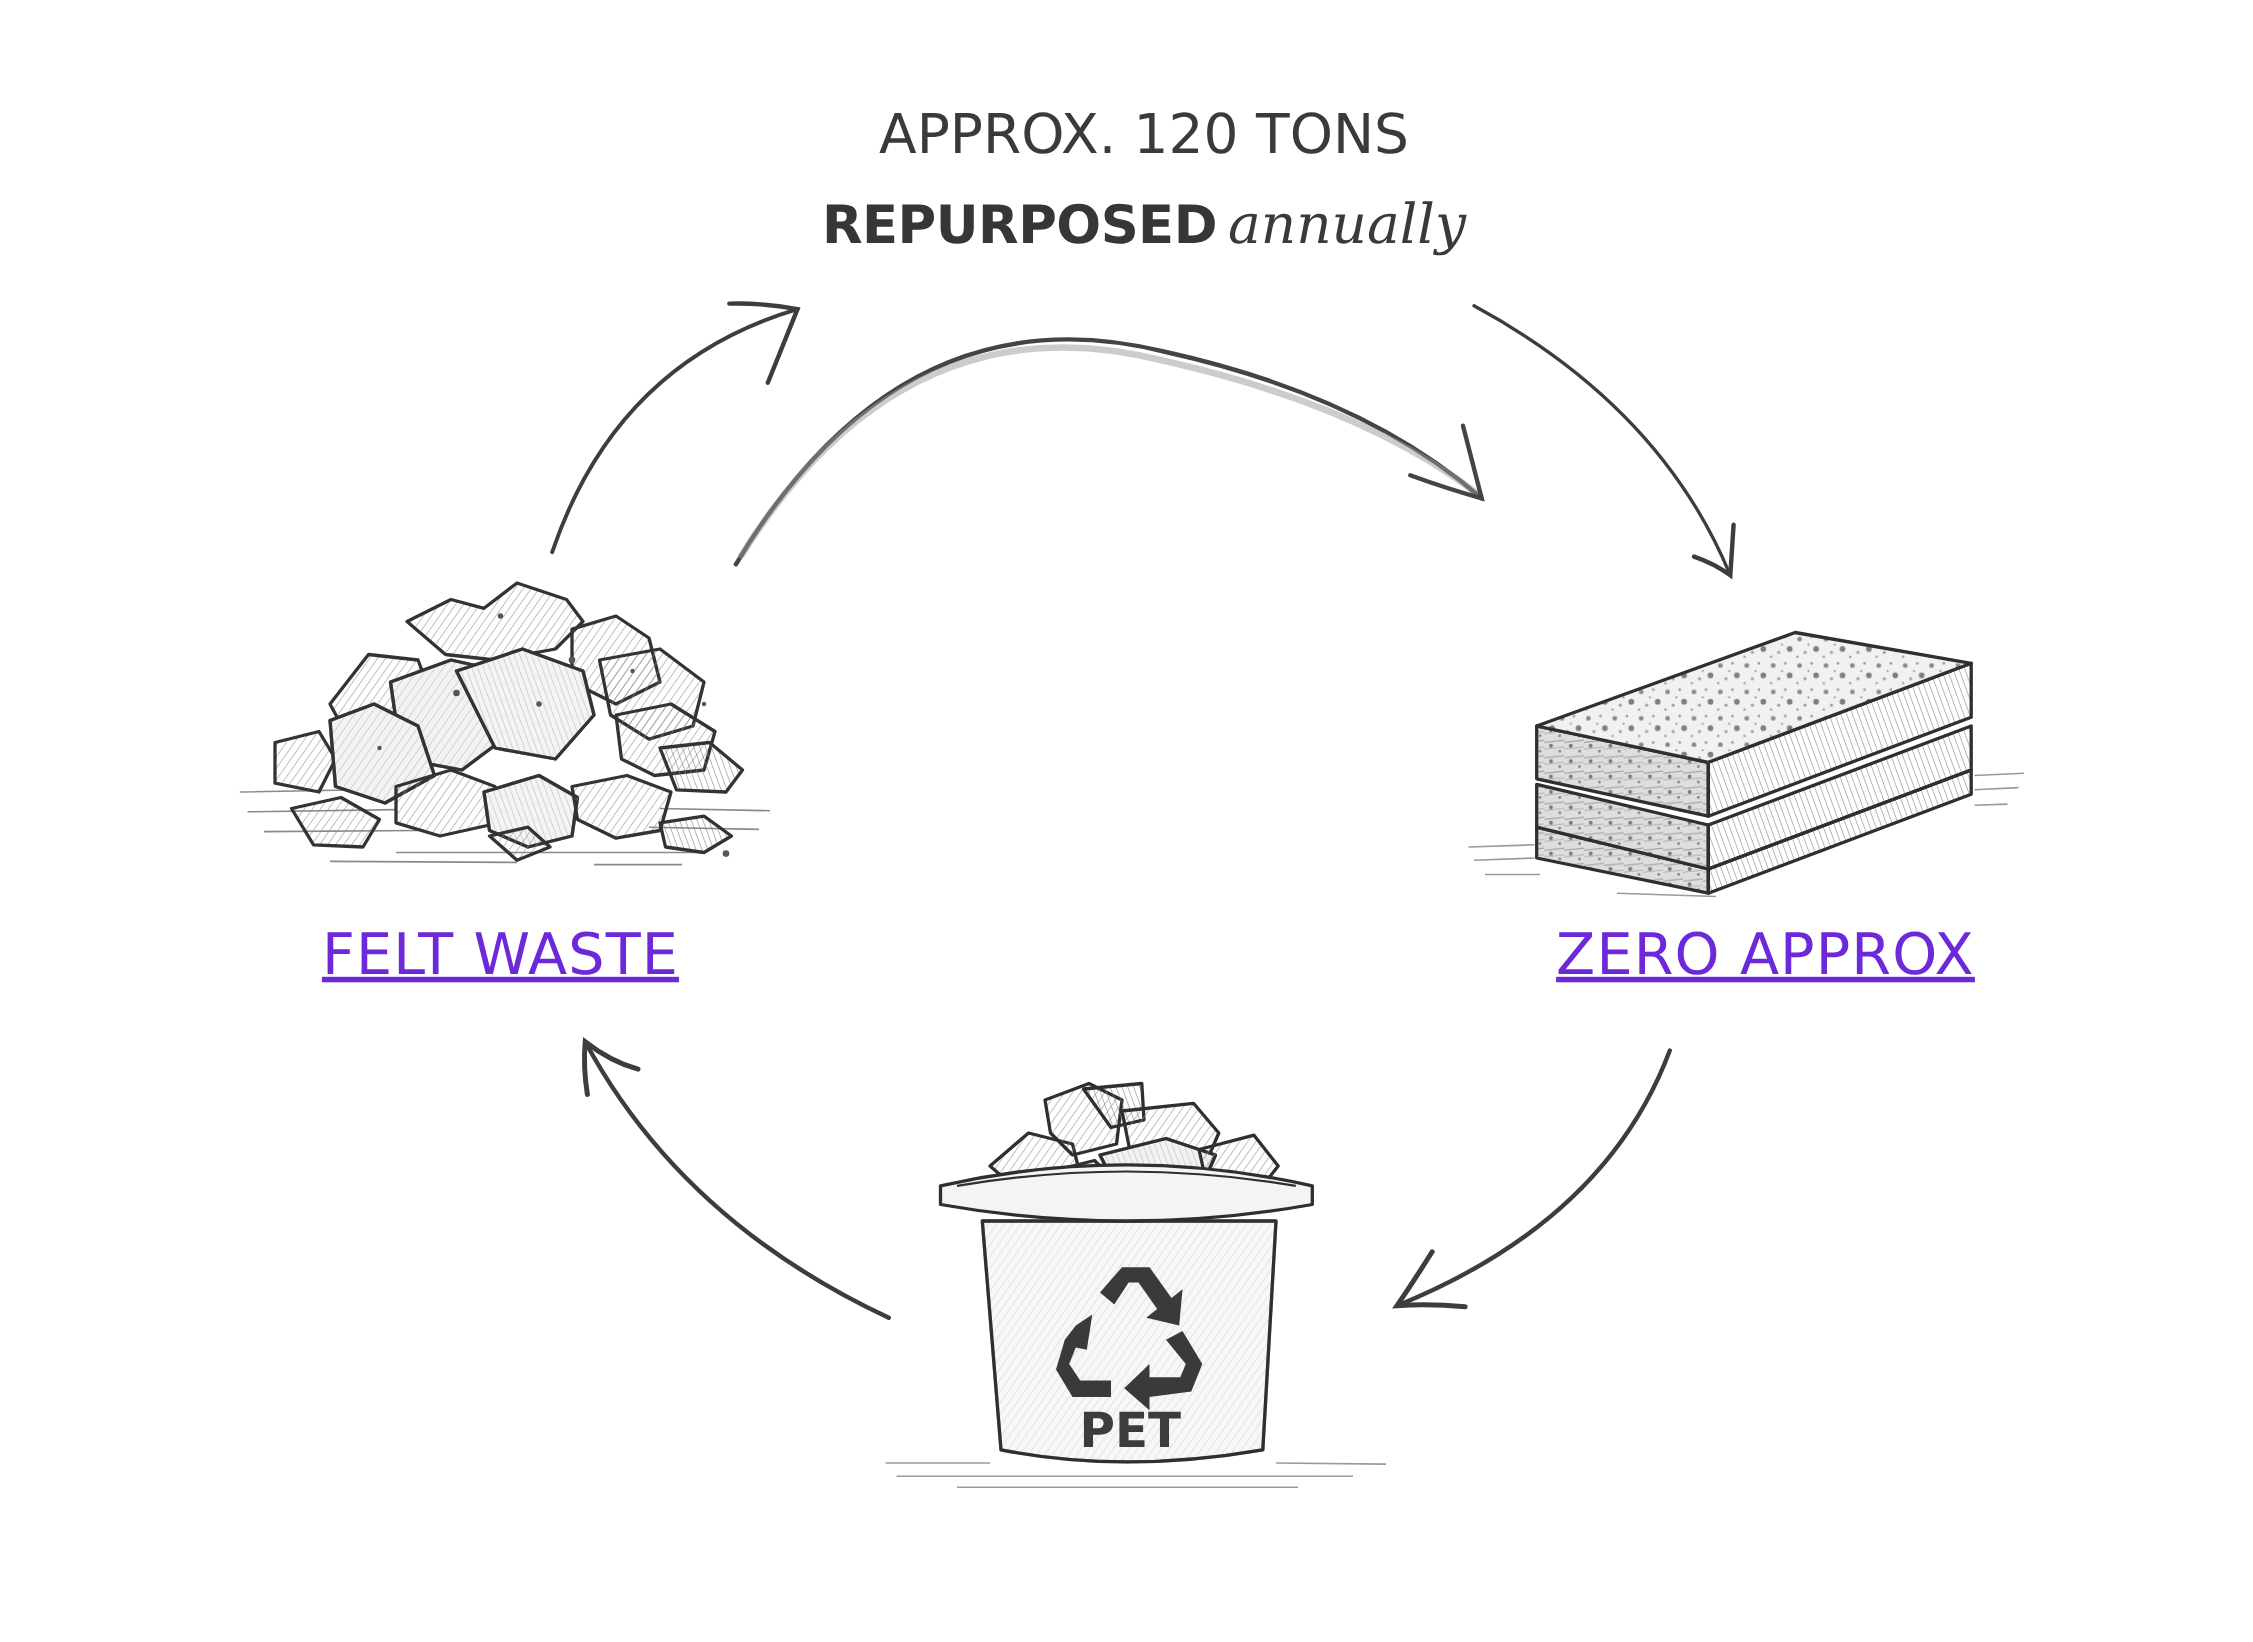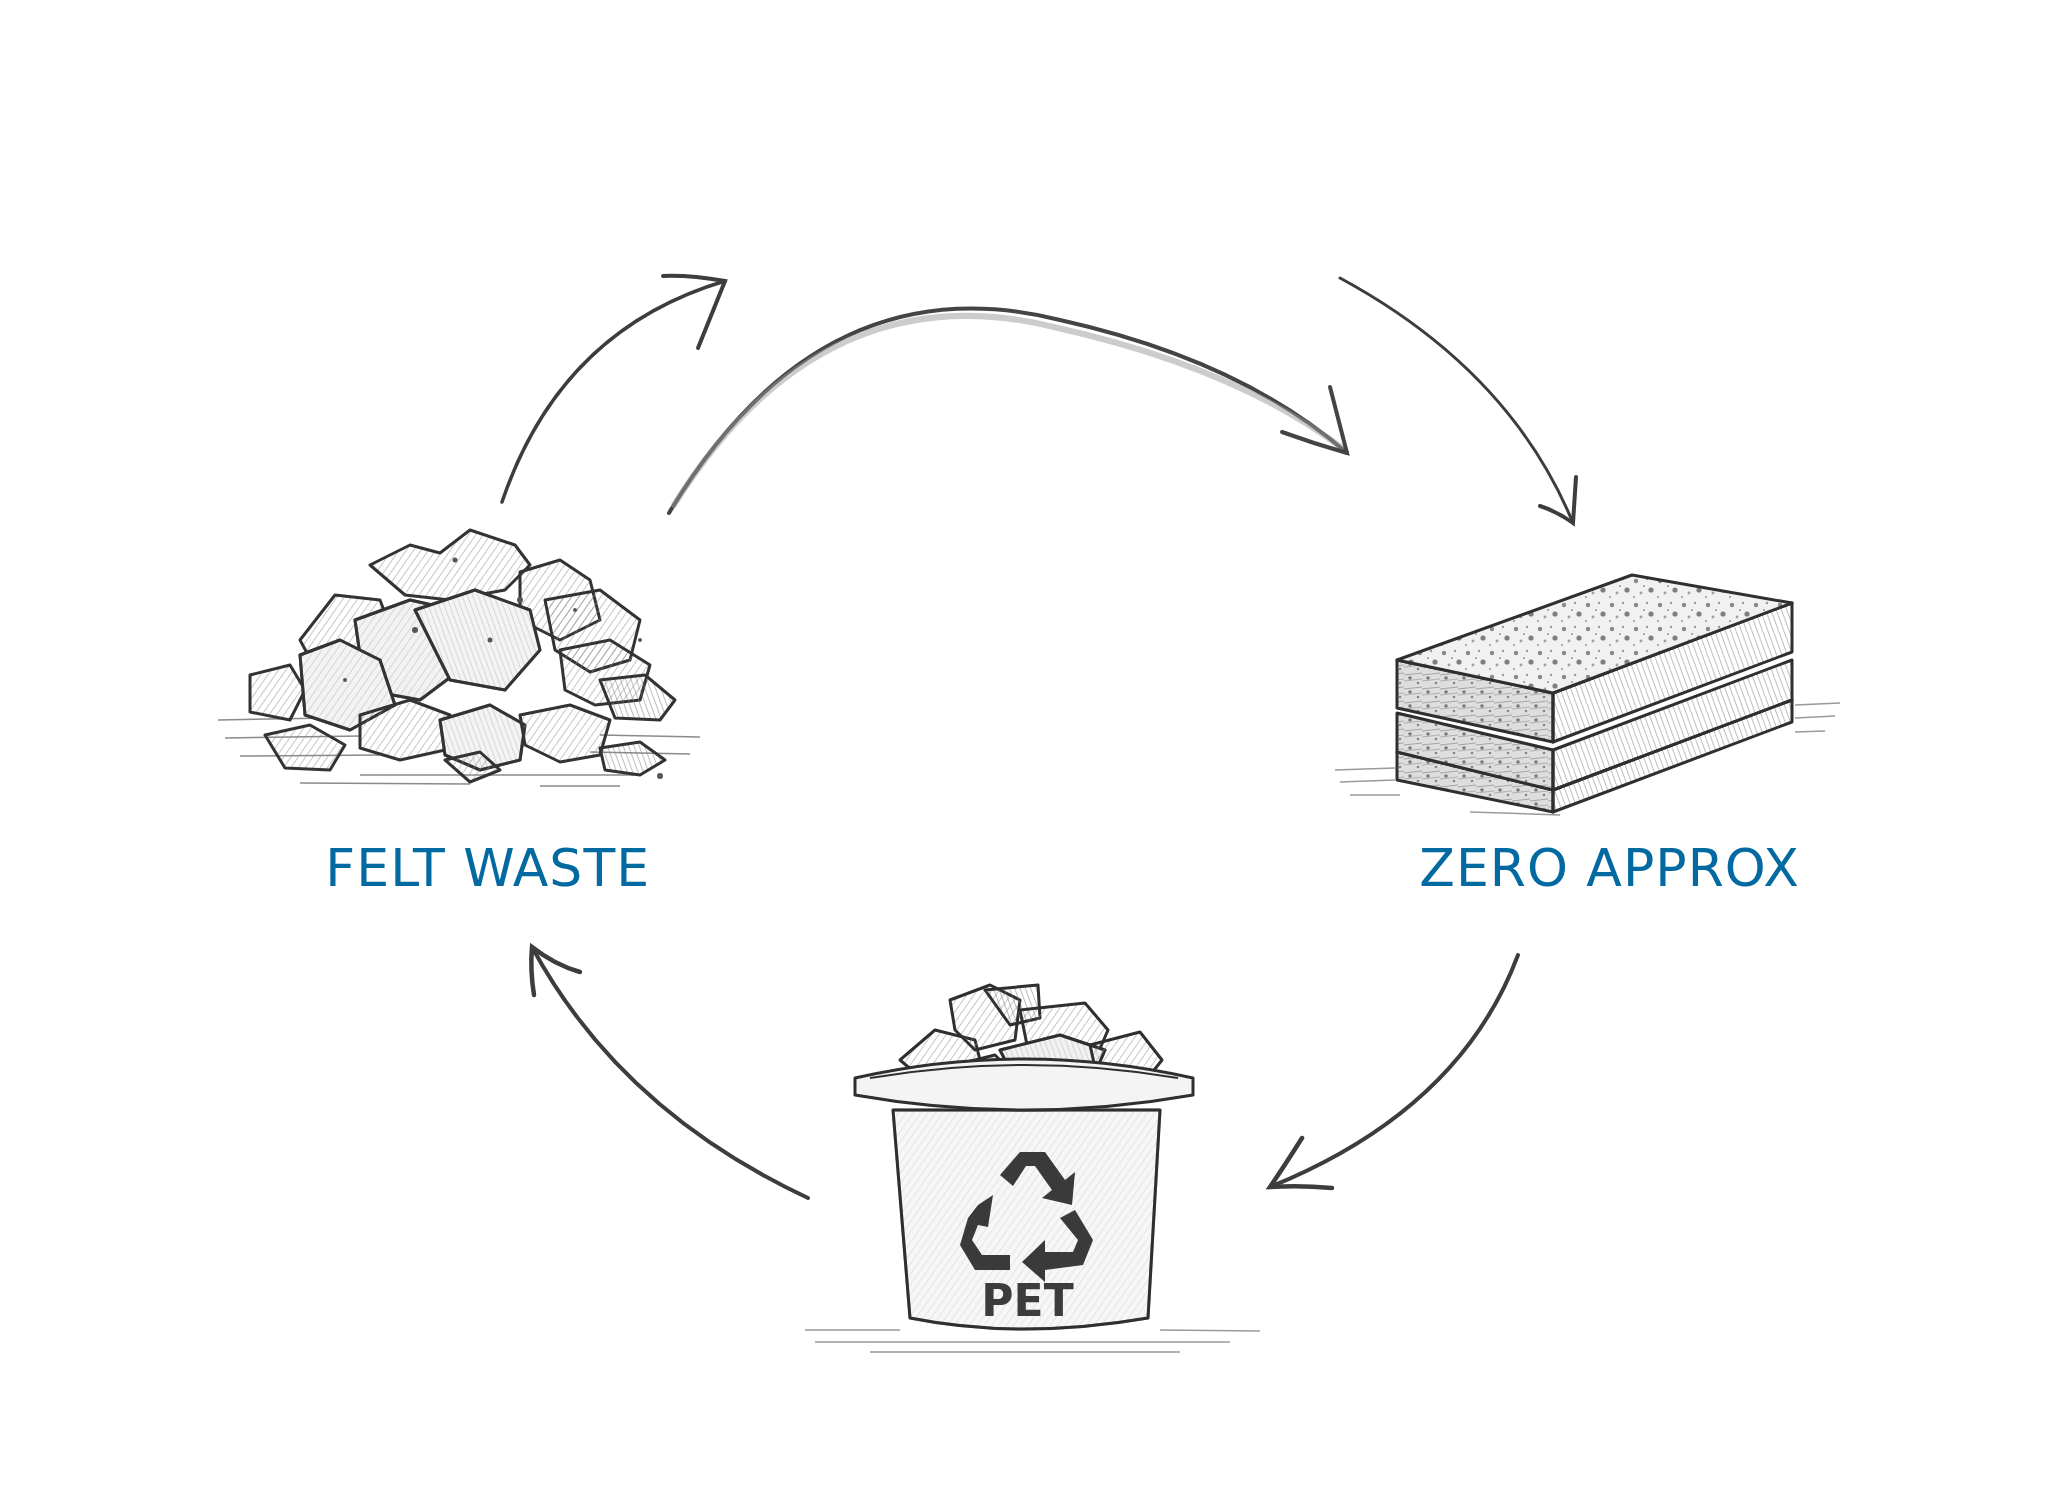--- a/index.html
+++ b/index.html
@@ -1,20 +1,20 @@
 <!DOCTYPE html>
 <html><head>
 <meta charset="utf-8">
 <style>
   html, body { margin: 0; padding: 0; background: #ffffff; }
   body { width: 2048px; height: 1493px; position: relative; overflow: hidden;
          font-family: "DejaVu Sans", sans-serif; color: #3a3a3a; }
   #stage { position: absolute; left: 0; top: 0; width: 2048px; height: 1493px; }
   .label { position: absolute; font-family: "DejaVu Sans", sans-serif; font-size: 52px;
-           letter-spacing: 1px; color: #0369a1; white-space: nowrap; text-align: right; }
+           letter-spacing: 1px; color: #6d28d9; white-space: nowrap; text-align: center; text-decoration: underline; }
   #headline { position: absolute; left: 700px; top: 92px; width: 680px; text-align: center; }
   #headline .line1 { font-size: 50px; letter-spacing: 0px; color: #3a3a3a; line-height: 60px; }
   #headline .line2 { margin-top: 22px; line-height: 60px; white-space: nowrap; }
   #headline .bold { font-size: 48px; font-weight: bold; color: #363636; letter-spacing: -0.5px; }
   #headline .script { font-family: "DejaVu Serif", serif; font-style: italic; font-size: 50px;
                       color: #3a3a3a; margin-left: 10px; }
   #lbl-felt { left: 260px; top: 838px; width: 390px; }
   #lbl-brick { left: 1410px; top: 838px; width: 390px; }
   #lbl-recycle { left: 870px; top: 1384px; width: 315px; }
   #lbl-pet { position: absolute; left: 975px; top: 1275px; width: 105px; text-align: center;
@@ -157,17 +157,23 @@
       <path d="M870 1078 Q1024 1052 1178 1078" fill="none" stroke-width="2"></path>
 
       <g fill="#3a3a3a" stroke="none">
         <path d="M1000 1175 L1020 1152 L1045 1152 L1065 1180 L1075 1172 L1072 1205 L1042 1198 L1052 1190 L1035 1166 L1026 1166 L1013 1186 Z"></path>
         <path d="M978 1205 L993 1195 L988 1227 L978 1225 L972 1240 L982 1255 L1010 1255 L1010 1270 L975 1270 L960 1245 L968 1218 Z"></path>
         <path d="M1060 1218 L1075 1210 L1093 1240 L1083 1265 L1045 1270 L1045 1282 L1022 1262 L1045 1240 L1045 1252 L1073 1252 L1078 1240 Z"></path>
       </g>
     </g>
   </svg>
 
+  <div id="headline">
+    <div class="line1">APPROX. 120 TONS</div>
+    <div class="line2">
+      <span class="bold">REPURPOSED</span><span class="script">annually</span>
+    </div>
+  </div>
 
   <div id="lbl-felt" class="label">FELT WASTE</div>
   <div id="lbl-brick" class="label">ZERO APPROX</div>
   <div id="lbl-pet">PET</div>
 </div>
 
 </body></html>

